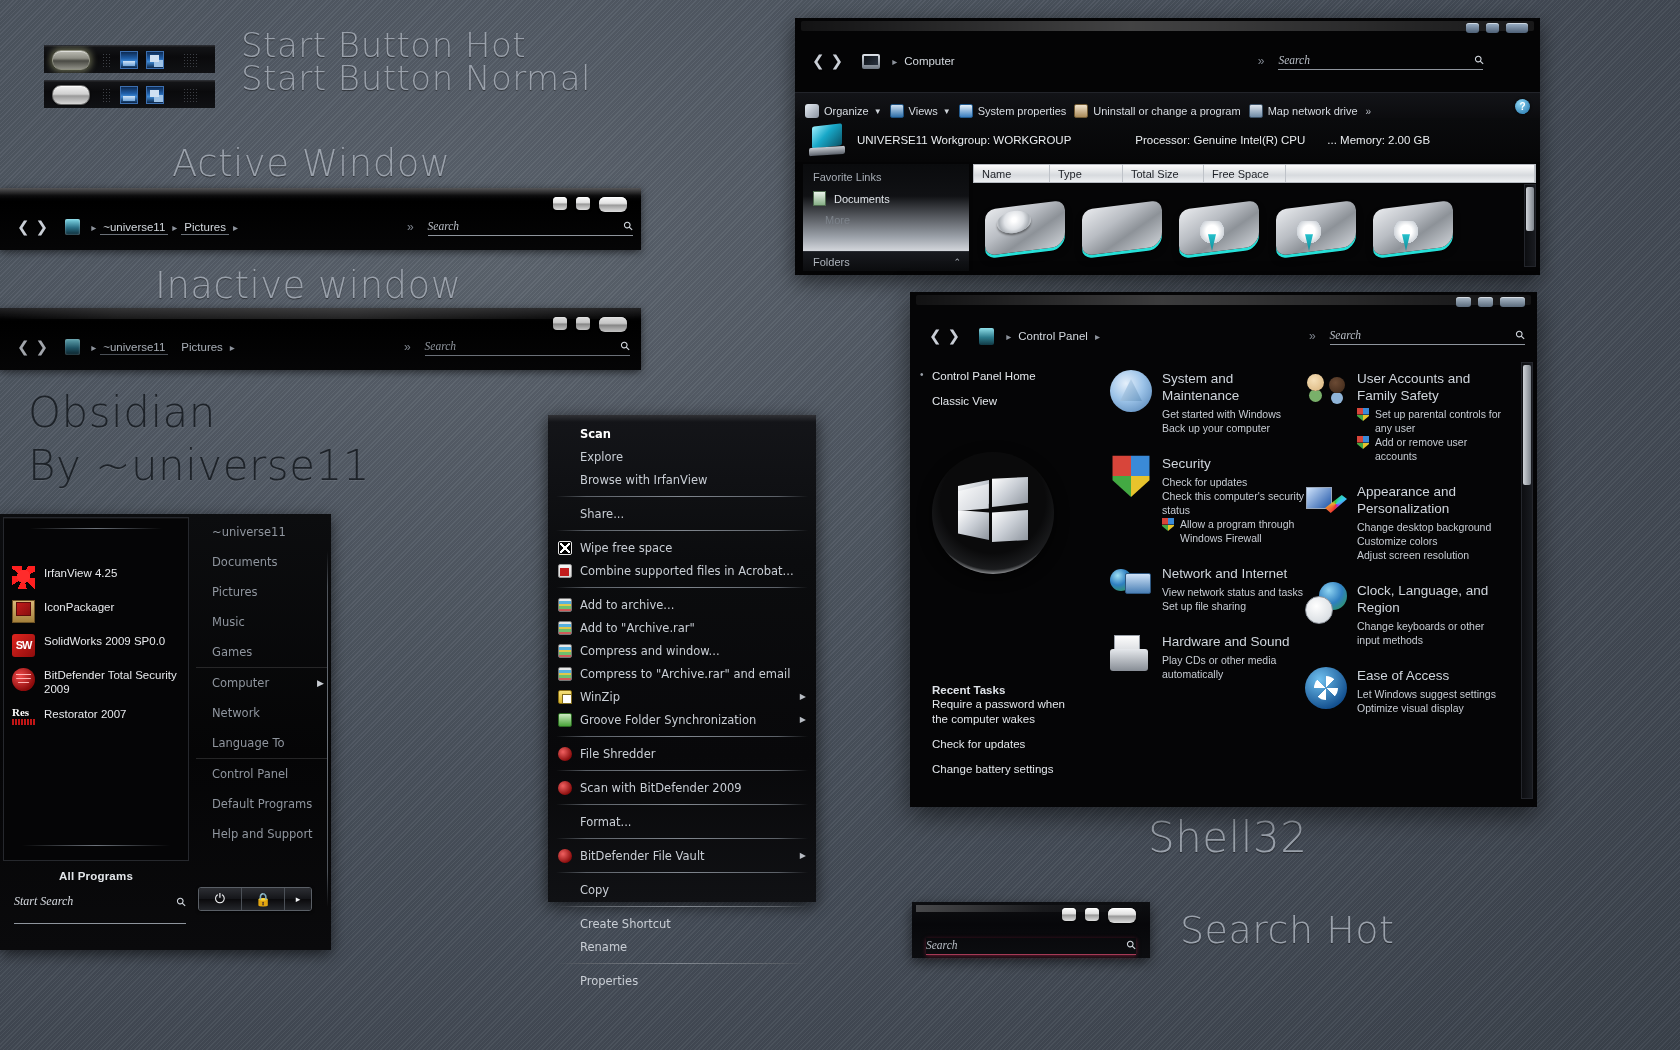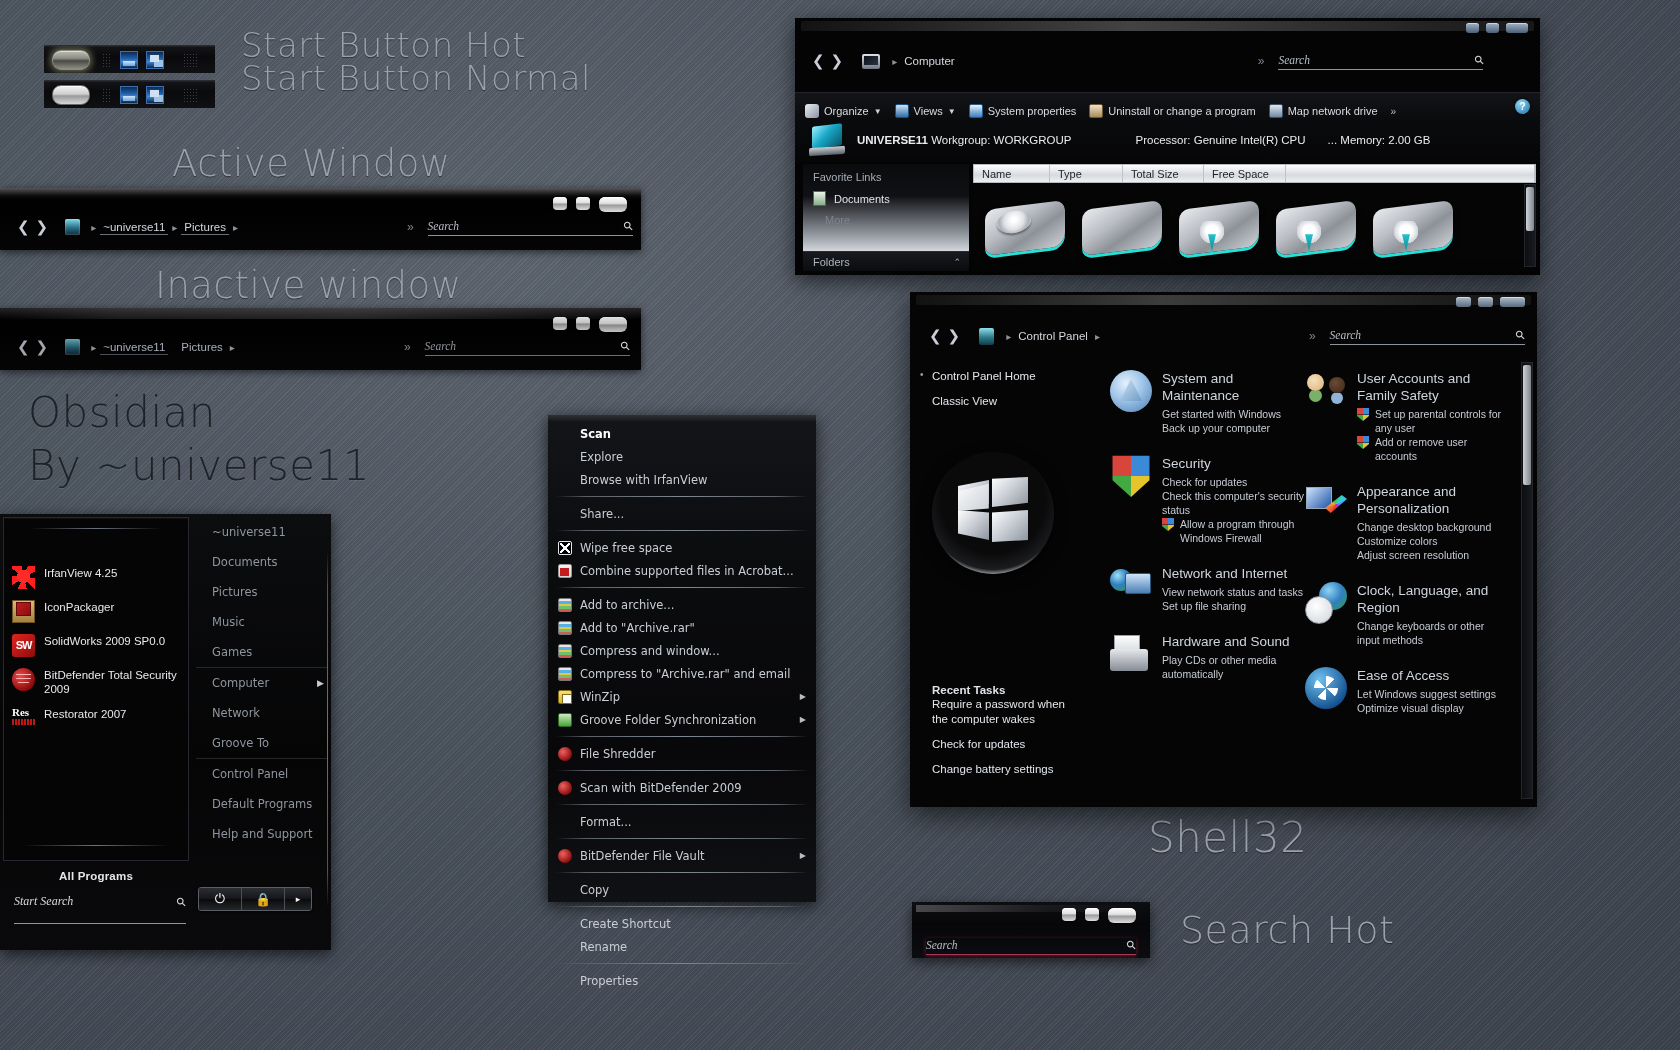--- a/index.html
+++ b/index.html
@@ -186,21 +186,21 @@
     background:#040405; box-shadow:0 6px 20px rgba(0,0,0,.6);}
   #compwin .titleglare{position:absolute;left:6px;right:6px;top:3px;height:10px;
     background:linear-gradient(to right,rgba(255,255,255,.06),rgba(255,255,255,.25) 45%,rgba(255,255,255,.08));
     border-radius:2px;}
   .cw-caps{position:absolute;right:12px;top:5px;display:flex;gap:7px;}
   .cw-cap{width:13px;height:10px;border-radius:3px;
     background:linear-gradient(to bottom,#9fb3c9,#4d5f75);box-shadow:inset 0 1px 0 rgba(255,255,255,.5);}
   .toolbar{ position:absolute; left:0; right:0; top:74px; height:38px;
     background:linear-gradient(to bottom,#131418,#08080a);
     border-top:1px solid #22242a; border-bottom:1px solid #1a1c21;
-    display:flex; align-items:center; padding-left:10px; gap:5px;}
+    display:flex; align-items:center; padding-left:10px; }
   .tbitem{ display:flex;align-items:center;gap:5px;color:#d8dde3;font-size:11px;white-space:nowrap;}
   .tbitem .ic{width:14px;height:14px;border-radius:2px;flex:0 0 14px;}
   .ic.org{background:linear-gradient(135deg,#e8eef5,#8a93a0);border-radius:3px;}
   .ic.views{background:linear-gradient(to bottom,#cfe1f2,#2f6fa8);border:1px solid #1d4f7d;}
   .ic.sysprop{background:linear-gradient(to bottom,#e8f2fb,#3b7ebf);border:1px solid #225a8e;}
   .ic.uninst{background:linear-gradient(to bottom,#f0e2cc,#a98a59);border:1px solid #6f5933;}
   .ic.mapnet{background:linear-gradient(to bottom,#dfe6ee,#6f8aa5);border:1px solid #3c5166;}
   .tb-caret{color:#cfd4da;font-size:8px;}
   .helpbtn{ position:absolute; right:10px; top:6px; width:15px;height:15px;border-radius:50%;
     background:radial-gradient(circle at 35% 30%,#8fd7f5,#1c6fa8);color:#fff;
@@ -209,21 +209,21 @@
   .infobar{ position:absolute; left:0; right:0; top:100px; height:44px;
     background:linear-gradient(to bottom,#0a0b0d,#060607);
     display:flex; align-items:center; padding-left:14px; }
   .pcicon{ width:36px;height:30px;flex:0 0 36px;margin-right:12px;position:relative;}
   .pcicon:before{content:"";position:absolute;left:3px;top:0;width:30px;height:22px;
     background:linear-gradient(135deg,#9ff0ff,#18a8c8 45%,#0b5468);
     transform:skewY(-7deg);border-radius:2px;}
   .pcicon:after{content:"";position:absolute;left:0;bottom:0;width:36px;height:8px;
     background:linear-gradient(to bottom,#c9ced4,#5a6069);transform:skewY(-4deg);border-radius:2px;}
   .infotxt{color:#e9ecef;font-size:11.5px;}
-  .infotxt b{font-weight:bold;}
+  .infotxt b{font-weight:normal;}
   .info-col{margin-right:64px;white-space:nowrap;}
   #compwin .sidebar{ position:absolute; left:8px; top:146px; width:166px; bottom:4px;
     background:linear-gradient(to bottom,#0a0b0d 0%,#101114 30%,#9aa0a8 68%,#e8eaee 86%,#c9ccd1 100%);
   }
   .sb-head{color:#a7adb5;font-size:11px;padding:7px 0 6px 10px;}
   .sb-item{display:flex;align-items:center;gap:8px;padding:2px 0 2px 10px;color:#dfe3e8;font-size:11px;}
   .sb-item .ic{width:13px;height:15px;background:linear-gradient(to bottom,#eaf3ea,#86ae86);border:1px solid #4f6b4f;}
   .sb-more{color:#7c828a;font-size:11px;padding:6px 0 0 22px;}
   .sb-folders{ position:absolute; left:8px; bottom:4px; width:166px; height:20px;
     background:linear-gradient(to bottom,#181a1f,#0b0c0e);
@@ -454,21 +454,21 @@
   </div>
 
   <div class="sm-right">
     <div class="sm-item"><span>~universe11</span></div>
     <div class="sm-item"><span>Documents</span></div>
     <div class="sm-item"><span>Pictures</span></div>
     <div class="sm-item"><span>Music</span></div>
     <div class="sm-item"><span>Games</span></div>
     <div class="sm-item sep"><span>Computer</span><span class="arr">▶</span></div>
     <div class="sm-item"><span>Network</span></div>
-    <div class="sm-item"><span>Groove To</span></div>
+    <div class="sm-item"><span>Language To</span></div>
     <div class="sm-item sep"><span>Control Panel</span></div>
     <div class="sm-item"><span>Default Programs</span></div>
     <div class="sm-item"><span>Help and Support</span></div>
   </div>
 
   <div id="allprograms">All Programs</div>
   <div id="startsearch">
     <span class="ph">Start Search</span>
     <span class="mag">⚲</span>
   </div>

